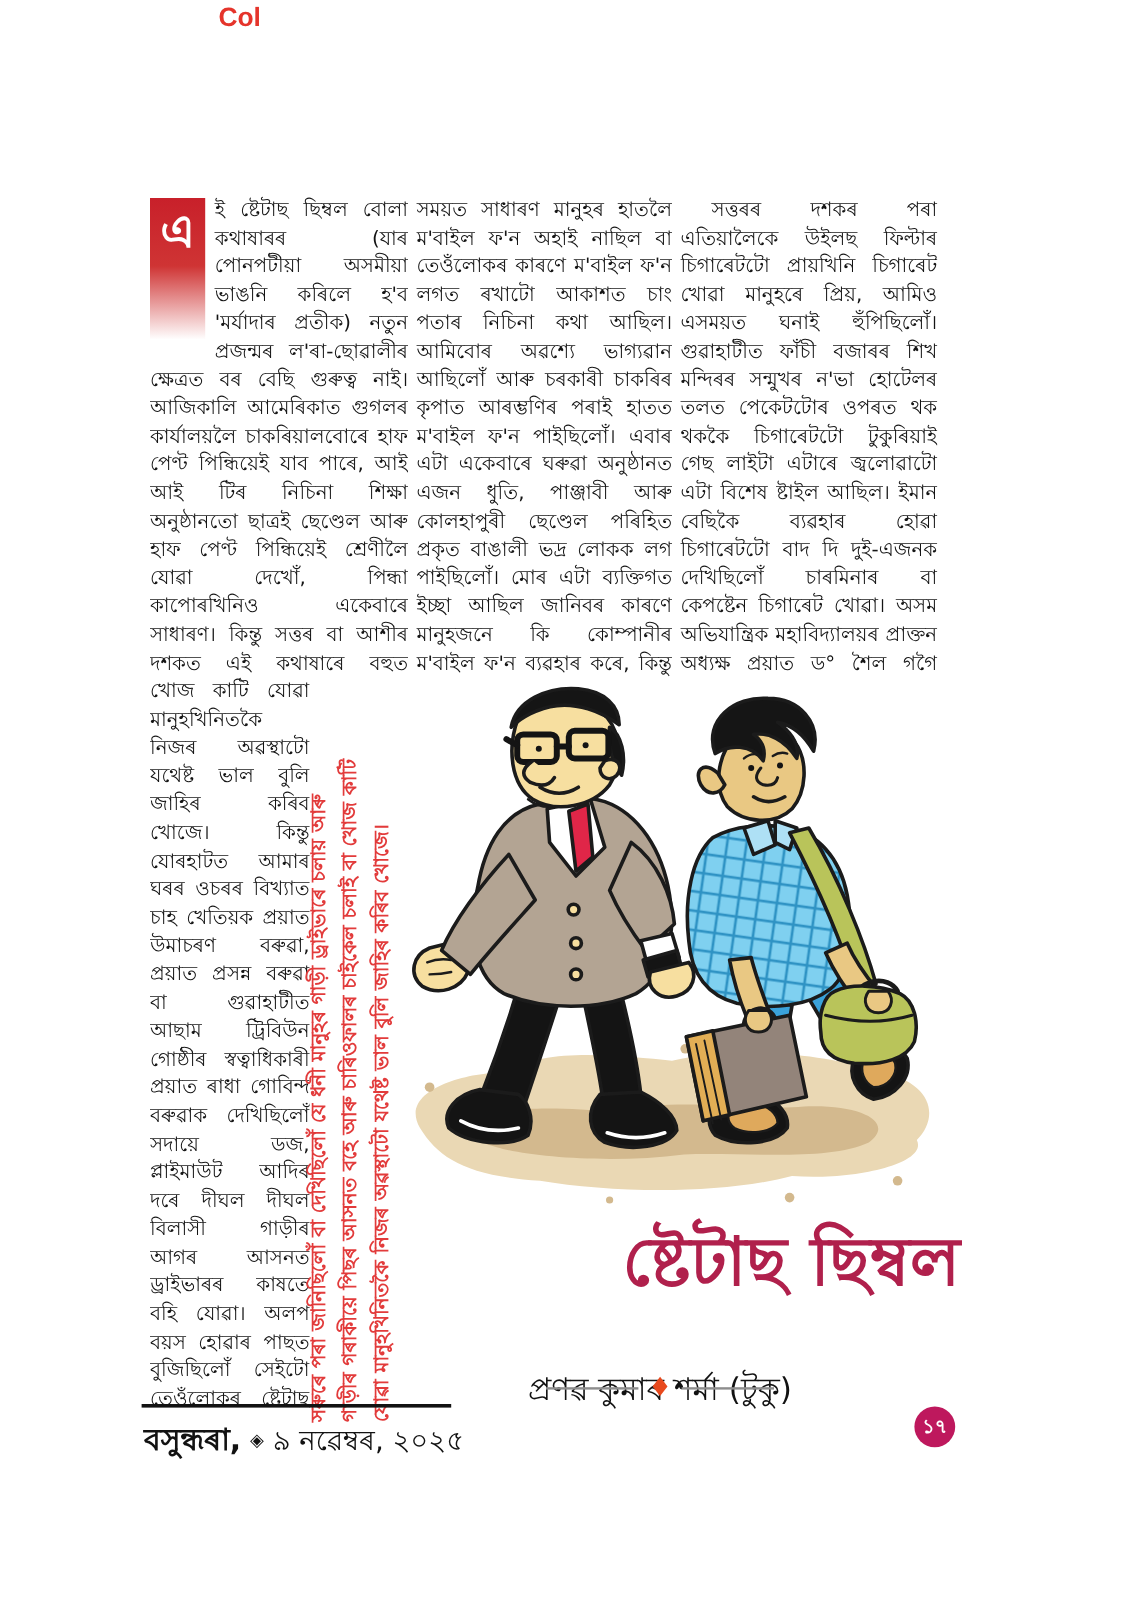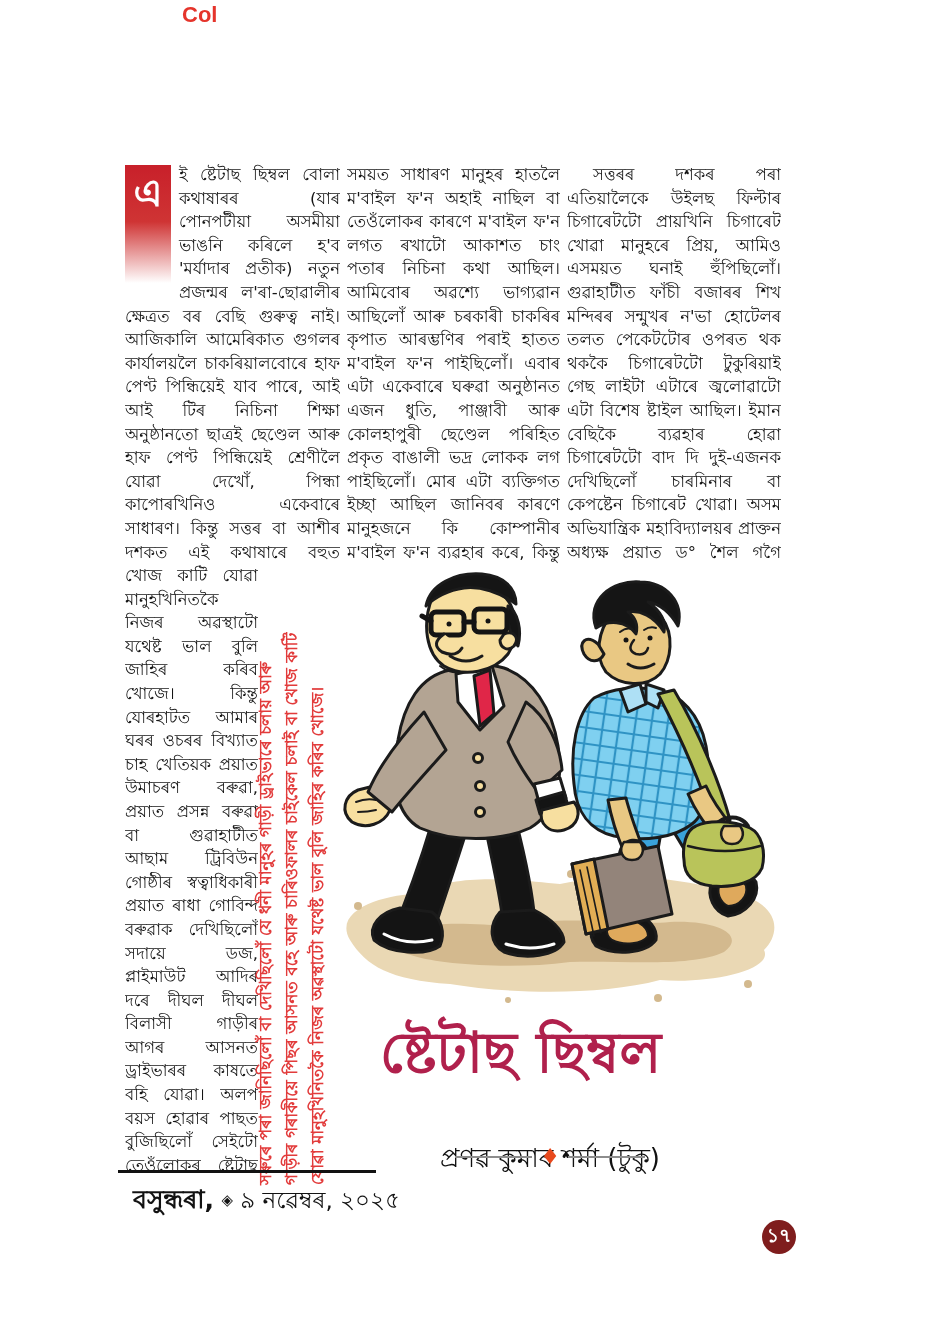--- a/index.html
+++ b/index.html
@@ -7,31 +7,31 @@
         font-family:"DejaVu Sans","Liberation Sans",sans-serif;color:#1a1a1a;}
   .abs{position:absolute;}
   .coltext{font-size:16.5px;line-height:23.6px;text-align:justify;color:#141414;overflow:hidden;}
   .header-label{font-family:"Liberation Sans",sans-serif;font-weight:bold;font-size:22px;color:#e5342b;}
   .dropcap-box{float:left;width:46px;height:118px;margin:2px 8px 2px 0;
      background:linear-gradient(180deg,#c8202a 0%,#cf3434 48%,rgba(207,60,60,0) 100%);
      text-align:center;}
   .dropcap-box span{display:block;color:#fff;font-size:38px;line-height:56px;font-weight:bold;}
   .pullquote{display:flex;flex-direction:column;transform:rotate(-90deg);transform-origin:0 0;
      color:#e23b3b;font-weight:bold;font-size:16.5px;line-height:26px;white-space:nowrap;}
-  .title{font-weight:bold;font-size:56px;line-height:62px;color:#b0204c;text-align:left;}
+  .title{font-weight:bold;font-size:56px;line-height:62px;color:#b0204c;text-align:right;}
   .author{font-size:26px;color:#111;text-align:center;font-weight:500;margin-top:24px;}
   .author-rule{display:flex;align-items:center;justify-content:center;gap:8px;}
   .author-rule .bar{height:2px;background:#8d8d8d;flex:1;}
   .author-rule .diamond{color:#e8491d;font-size:22px;line-height:14px;}
   .footer-rule{height:3px;background:#121212;}
   .footer-text{font-size:23px;color:#121212;white-space:nowrap;}
   .footer-text .mag{font-weight:bold;font-size:25px;}
   .footer-text .orn{font-size:15px;vertical-align:3px;color:#121212;}
-  .page-badge{width:34px;height:34px;border-radius:50%;background:#7f1d1d;color:#fff;
-     display:flex;align-items:center;justify-content:center;font-size:19px;font-weight:bold;margin-top:48px;}
+  .page-badge{width:34px;height:34px;border-radius:50%;background:#be185d;color:#fff;
+     display:flex;align-items:center;justify-content:center;font-size:16px;font-weight:bold;}
   .indent{text-indent:26px;}
   p.mb0{margin:0;}
 </style>
 </head>
 <body>
 
 <div class="page">
 
   <div class="abs header-label" style="left:182px;top:2px;">Col</div>
 
@@ -179,21 +179,21 @@
   <div class="abs title" style="left:380px;top:1022px;width:420px;">ষ্টেটাছ ছিম্বল</div>
 
   <div class="abs author" style="left:395px;top:1114px;width:310px;">প্ৰণৱ কুমাৰ শৰ্মা (টুকু)</div>
   <div class="abs author-rule" style="left:455px;top:1148px;width:190px;height:18px;">
     <div class="bar"></div>
     <div class="diamond">♦</div>
     <div class="bar"></div>
   </div>
 
   <div class="abs footer-rule" style="left:118px;top:1170px;width:258px;"></div>
-  <div class="abs footer-text" style="left:133px;top:1180px;width:420px;">
+  <div class="abs footer-text" style="left:120px;top:1180px;width:420px;">
     <span class="mag">বসুন্ধৰা,</span>
     <span class="orn">◈</span>
     <span>৯ নৱেম্বৰ, ২০২৫</span>
   </div>
 
   <div class="abs page-badge" style="left:762px;top:1172px;">১৭</div>
 
 </div>
 
 </body></html>

